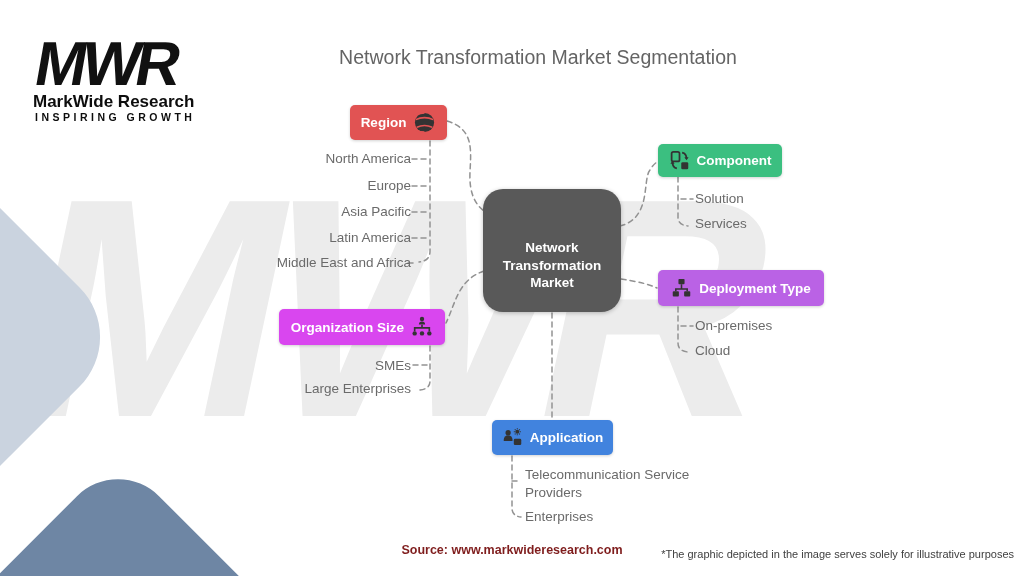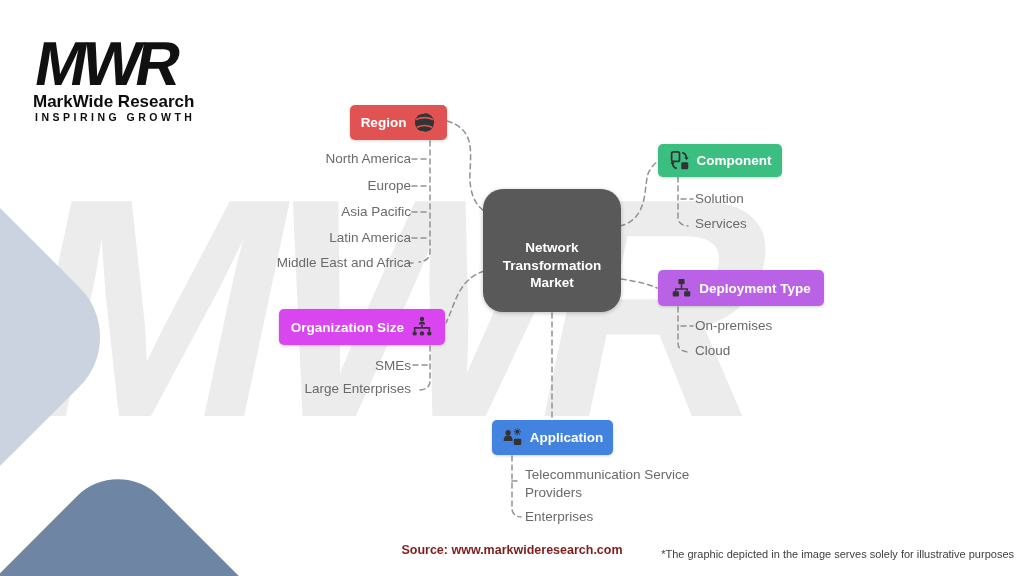--- a/index.html
+++ b/index.html
@@ -57,20 +57,21 @@
   <div class="watermark">MWR</div>
   <div class="corner-light"></div>
   <div class="corner-dark"></div>
 
   <div class="logo">
     <div class="logo-monogram">MWR</div>
     <div class="logo-name">MarkWide Research</div>
     <div class="logo-tagline">INSPIRING GROWTH</div>
   </div>
 
+  <div class="page-title">Network Transformation Market Segmentation</div>
 
   <svg class="connectors" width="1024" height="576" viewBox="0 0 1024 576">
     <g stroke="#929292" stroke-width="1.5" fill="none" stroke-dasharray="5 4" stroke-linecap="round">
       <path d="M447,121 C474,129 471,150 470,172 C469,193 475,204 484,211"></path>
       <path d="M430,141 V251 Q430,261 419,262"></path>
       <path d="M412,159 H429"></path>
         <path d="M412,186 H429"></path>
         <path d="M412,212 H429"></path>
         <path d="M412,238 H429"></path>
         <path d="M408,263 H413"></path>

